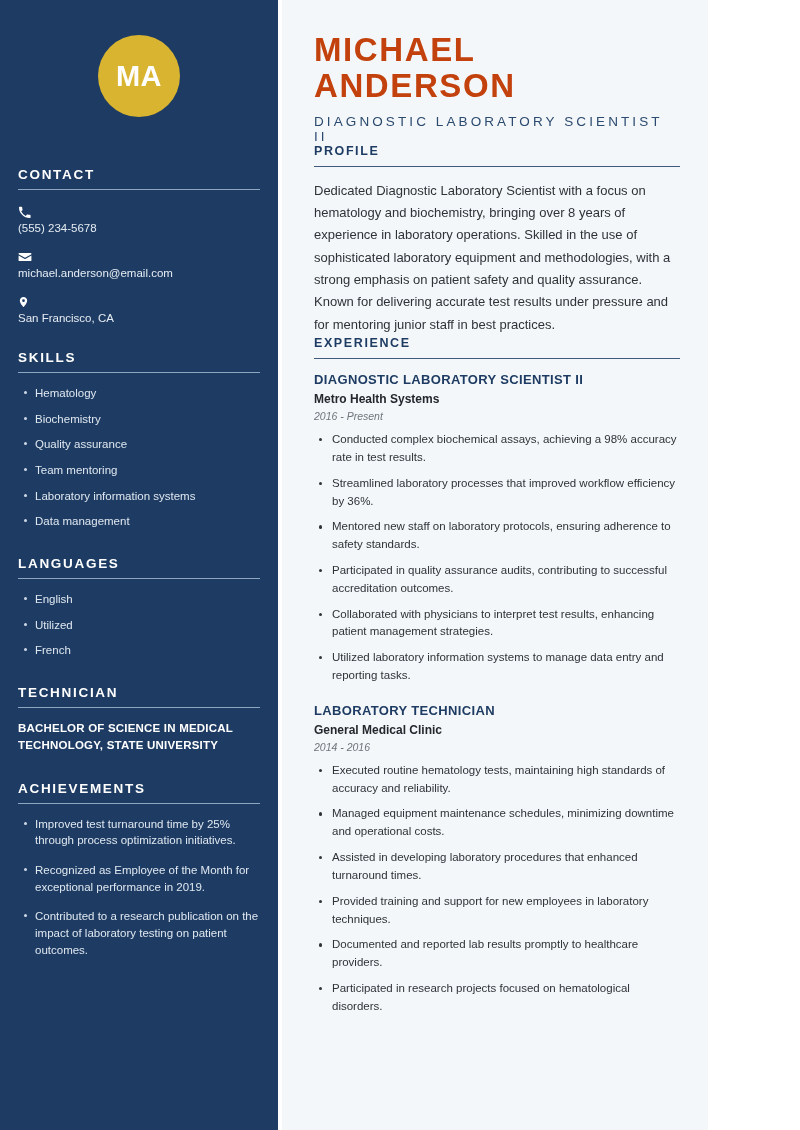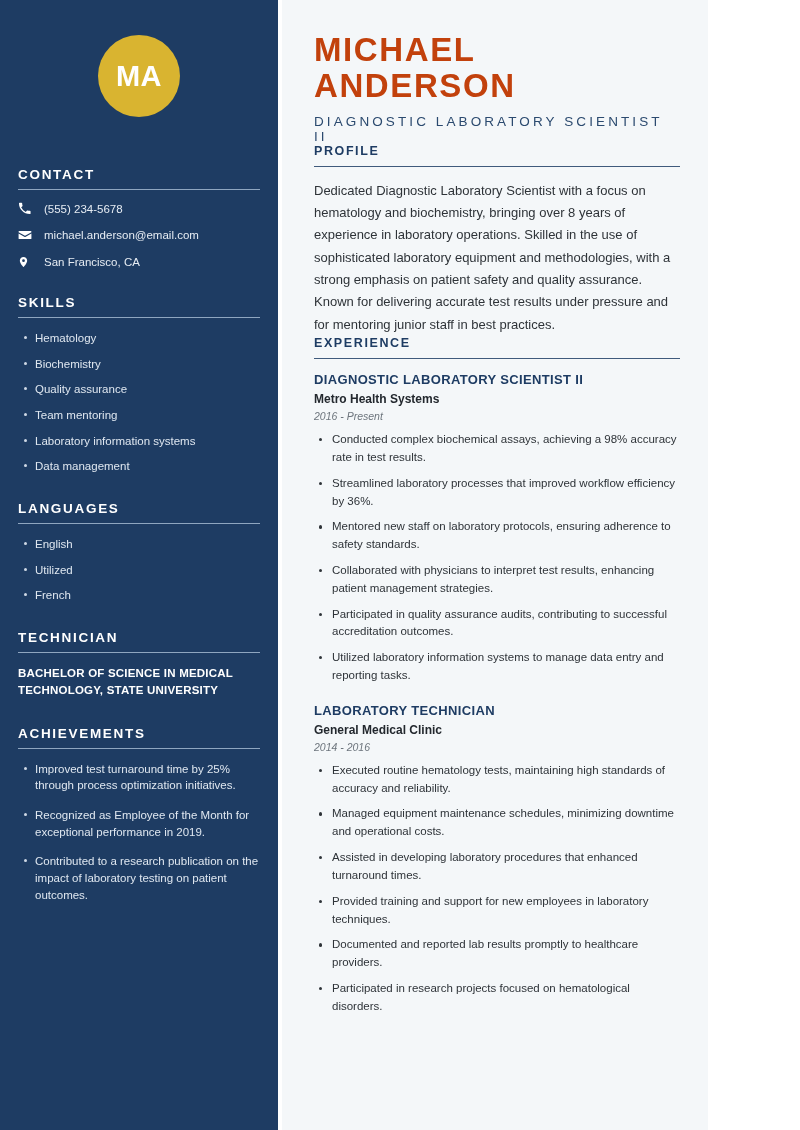--- a/index.html
+++ b/index.html
@@ -67,24 +67,25 @@
     padding-bottom: 7px;
   }
   .side-rule {
     height: 1px;
     background: #8fa6c0;
     margin-bottom: 12px;
   }
 
   .contact-row {
     display: flex;
-    align-items: center;
+    align-items: flex-start;
     margin-bottom: 13px;
     font-size: 11.5px;
     color: #e6ecf3;
+    flex-direction: column;
   }
   .contact-icon {
     width: 20px;
     flex: 0 0 20px;
     display: flex;
     align-items: center;
     justify-content: flex-start;
     margin-right: 6px;
   }
   .contact-icon svg { display: block; }
@@ -301,22 +302,22 @@
       <div class="main-rule"></div>
 
       <div class="exp-entry">
         <div class="exp-title">DIAGNOSTIC LABORATORY SCIENTIST II</div>
         <div class="exp-company">Metro Health Systems</div>
         <div class="exp-dates">2016 - Present</div>
         <ul class="exp-bullets">
           <li>Conducted complex biochemical assays, achieving a 98% accuracy rate in test results.</li>
           <li>Streamlined laboratory processes that improved workflow efficiency by 36%.</li>
           <li>Mentored new staff on laboratory protocols, ensuring adherence to safety standards.</li>
+          <li>Participated in quality assurance audits, contributing to successful accreditation outcomes.</li>
           <li>Collaborated with physicians to interpret test results, enhancing patient management strategies.</li>
-          <li>Participated in quality assurance audits, contributing to successful accreditation outcomes.</li>
           <li>Utilized laboratory information systems to manage data entry and reporting tasks.</li>
         </ul>
       </div>
 
       <div class="exp-entry">
         <div class="exp-title">LABORATORY TECHNICIAN</div>
         <div class="exp-company">General Medical Clinic</div>
         <div class="exp-dates">2014 - 2016</div>
         <ul class="exp-bullets">
           <li>Executed routine hematology tests, maintaining high standards of accuracy and reliability.</li>

